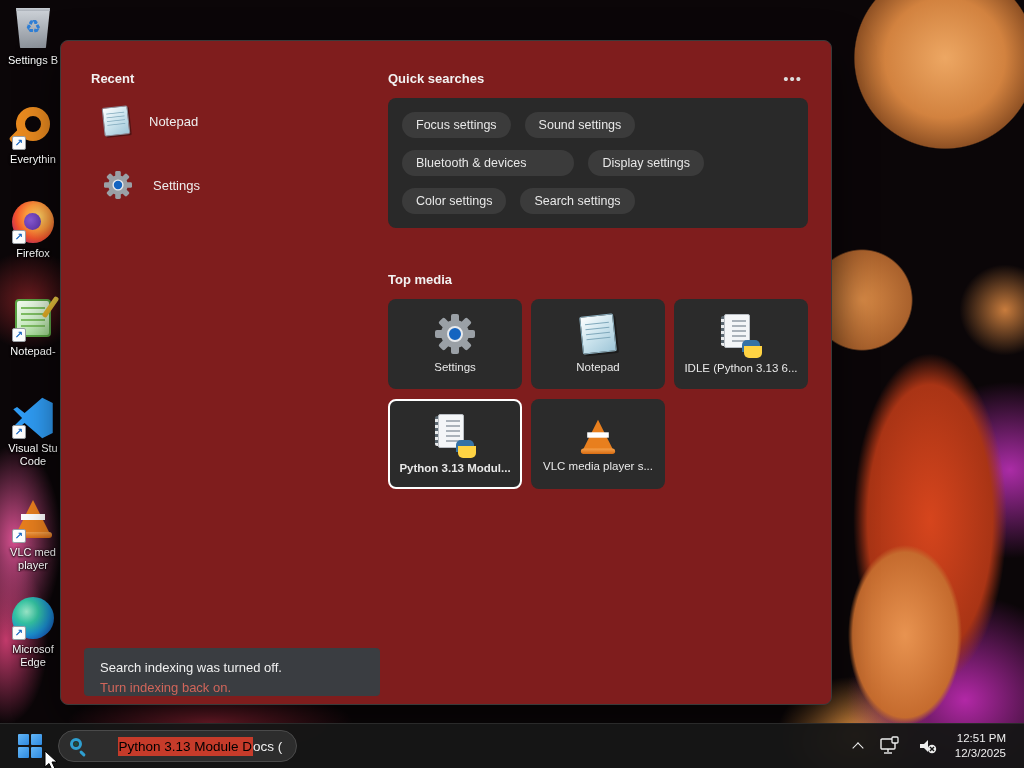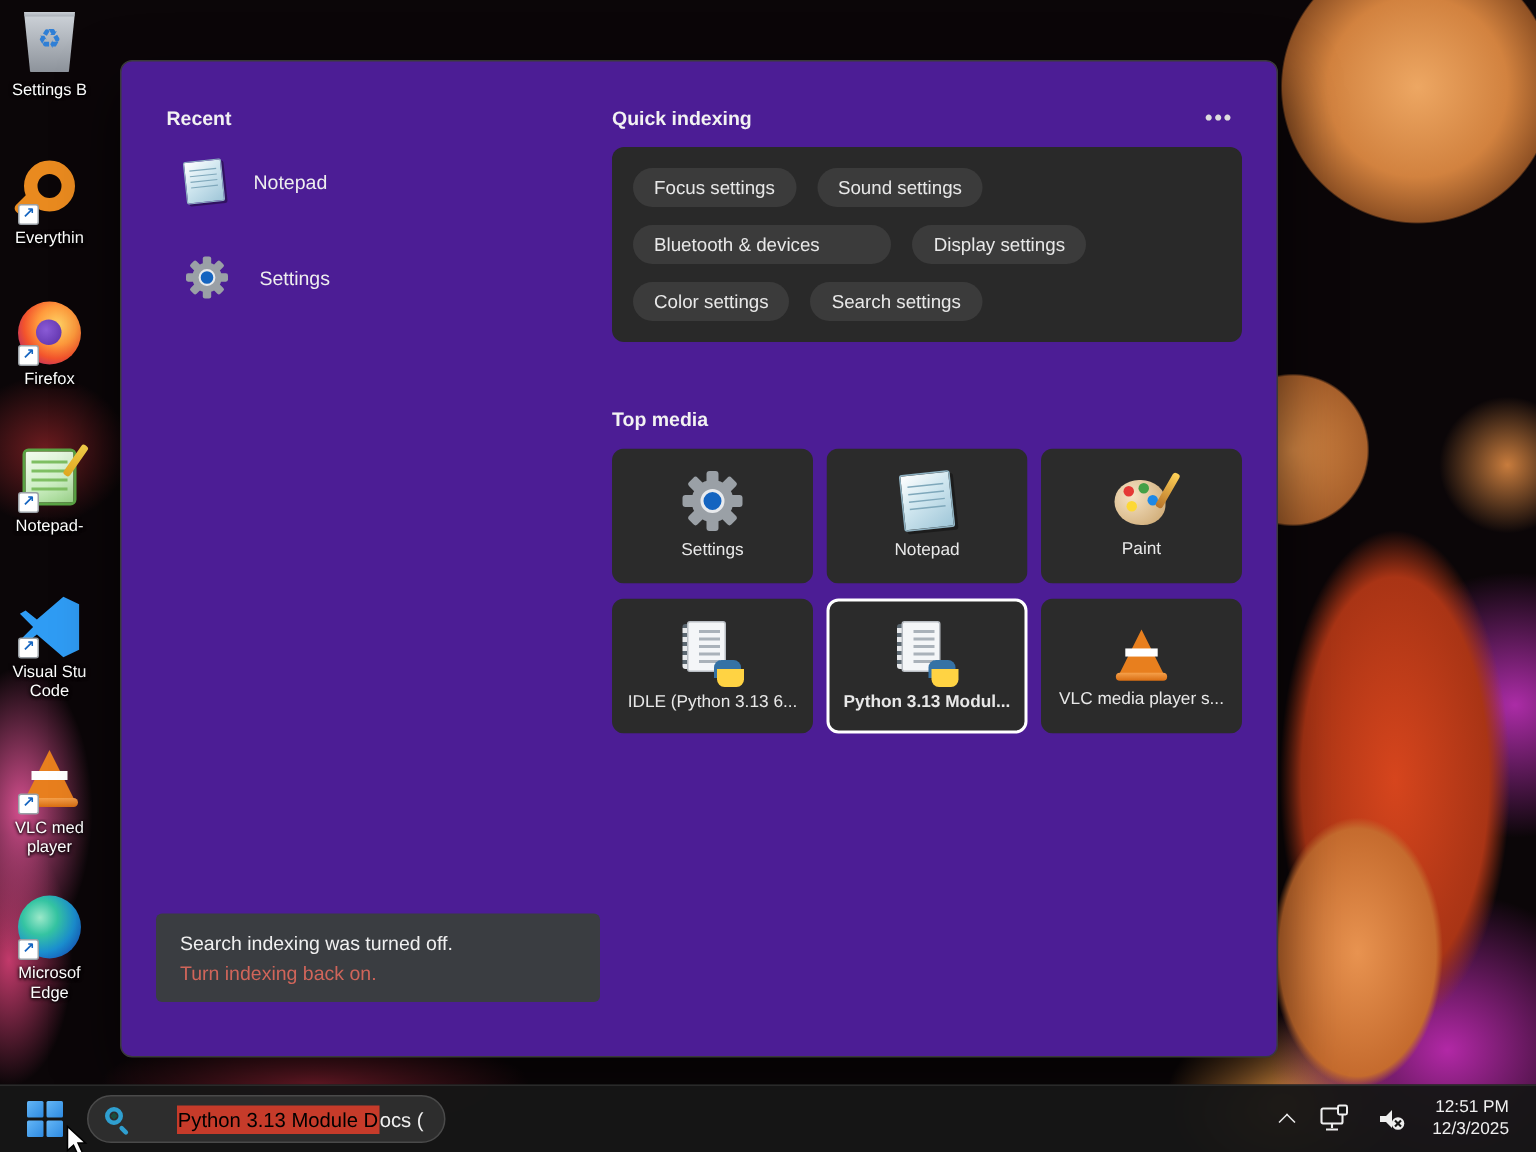--- a/index.html
+++ b/index.html
@@ -53,23 +53,22 @@
   .ic-npp::before { content:""; position:absolute; left:4px; top:6px; right:4px; height:2px; background:#7fbf63; box-shadow:0 6px 0 #7fbf63, 0 12px 0 #7fbf63, 0 18px 0 #7fbf63; }
   .ic-npp::after { content:""; position:absolute; right:-4px; top:-6px; width:5px; height:24px; background:linear-gradient(180deg,#ffd94d,#e3a91f); transform:rotate(35deg); border-radius:2px; }
   .ic-vscode { width:42px; height:42px; margin:1px auto 0; }
   .ic-vlc-cone { width:0; height:0; margin:2px auto 0; border-left:17px solid transparent; border-right:17px solid transparent; border-bottom:34px solid #e87f1e; position:relative; }
   .ic-vlc-cone::before { content:""; position:absolute; left:-12px; top:14px; width:24px; height:6px; background:#fff; }
   .ic-vlc-cone::after { content:""; position:absolute; left:-19px; top:32px; width:38px; height:6px; background:linear-gradient(180deg,#f5a04a,#d96d12); border-radius:3px; }
   .ic-edge { width:42px; height:42px; margin:1px auto 0; border-radius:50%; background:radial-gradient(circle at 35% 35%, #9be8c9 0%, #35c4a2 30%, #1b8fd0 60%, #1653b8 85%, #123f96 100%); }
   
   .panel {
     position:absolute; left:60px; top:40px; width:772px; height:665px;
-    background:#4c1d95; border:1px solid #3a3a3a; border-radius:8px;
+    background:#7f1d1d; border:1px solid #3a3a3a; border-radius:8px;
     box-shadow:0 16px 40px rgba(0,0,0,.6);
-    margin-left:20px;
   }
   .sec-header { font-size:13px; font-weight:bold; color:#f2f2f2; }
   .recent-wrap { position:absolute; left:30px; top:30px; width:300px; }
   .recent-item { display:flex; align-items:center; gap:16px; padding:10px 8px; border-radius:6px; cursor:pointer; margin-top:6px; }
   .recent-item .rlabel { font-size:13px; color:#eee; }
   .qs-wrap { position:absolute; left:327px; top:30px; width:420px; }
   .qs-head-row { display:flex; justify-content:space-between; align-items:center; }
   .ellipsis-btn { color:#ddd; font-size:15px; letter-spacing:1px; cursor:pointer; line-height:10px; padding:2px 6px; border-radius:4px; }
   .qs-card { margin-top:12px; background:#292929; border-radius:8px; padding:14px; display:flex; flex-wrap:wrap; gap:12px 14px; }
   .pill { background:#3b3b3b; border-radius:15px; padding:6px 14px; font-size:12.5px; color:#e8e8e8; cursor:pointer; white-space:nowrap; }
@@ -97,21 +96,21 @@
   .pydoc { width:42px; height:40px; position:relative; }
   .pydoc .page { position:absolute; left:4px; top:0; width:26px; height:34px; background:#f4f6f8; border:1px solid #b9bec4; border-radius:2px; }
   .pydoc .page::before { content:""; position:absolute; left:7px; top:5px; right:3px; height:2px; background:#aab2ba; box-shadow:0 5px 0 #aab2ba, 0 10px 0 #aab2ba, 0 15px 0 #aab2ba, 0 20px 0 #aab2ba; }
   .pydoc .spiral { position:absolute; left:1px; top:2px; width:6px; height:30px; background:repeating-linear-gradient(180deg,#5b6770 0 3px,#e8eaec 3px 6px); border-radius:2px; }
   .pydoc .py-b { position:absolute; right:2px; bottom:2px; width:18px; height:12px; background:#3572a5; border-radius:5px 5px 0 0; }
   .pydoc .py-y { position:absolute; right:0px; bottom:-4px; width:18px; height:12px; background:#ffd343; border-radius:0 0 5px 5px; }
   
   .vlc-small { transform:scale(.9); }
   
   .notice {
-    position:absolute; left:23px; bottom:36px; width:296px; height:59px;
+    position:absolute; left:23px; bottom:8px; width:296px; height:48px;
     background:#3a3d41; border-radius:4px; padding:12px 16px;
   }
   .notice .l1 { font-size:13px; color:#f0f0f0; }
   .notice .l2 { font-size:13px; margin-top:5px; cursor:pointer; }
   
   .taskbar {
     position:absolute; left:0; bottom:0; width:1024px; height:45px;
     background:rgba(22,22,22,.96); border-top:1px solid #2a2a2a;
     display:flex; align-items:center;
   }
@@ -220,21 +219,21 @@
         <div class="tooth" style="transform:rotate(135deg);"></div>
         <div class="teeth"></div>
           <div class="hub"></div>
       </div>
       <span class="rlabel">Settings</span>
     </div>
   </div>
 
   <div class="qs-wrap">
     <div class="qs-head-row">
-      <span class="sec-header">Quick indexing</span>
+      <span class="sec-header">Quick searches</span>
       <span class="ellipsis-btn">•••</span>
     </div>
     <div class="qs-card">
       <span class="pill">Focus settings</span>
       <span class="pill">Sound settings</span>
       <span class="pill" style="flex-basis:44%;">Bluetooth &amp; devices</span>
       <span class="pill">Display settings</span>
       <span class="pill">Color settings</span>
       <span class="pill">Search settings</span>
     </div>
@@ -252,31 +251,20 @@
         <div class="teeth"></div>
           <div class="hub"></div>
       </div>
       <span class="tlabel">Settings</span>
     </div>
     <div class="tile">
       <div class="notepad-ic"></div>
       <span class="tlabel">Notepad</span>
     </div>
     <div class="tile">
-      <div class="paint-ic">
-        <div class="palette"></div>
-        <div class="dot" style="left:8px;top:8px;background:#e53935;"></div>
-        <div class="dot" style="left:18px;top:6px;background:#43a047;"></div>
-        <div class="dot" style="left:24px;top:14px;background:#1e88e5;"></div>
-        <div class="dot" style="left:10px;top:18px;background:#fdd835;"></div>
-        <div class="brush"></div>
-      </div>
-      <span class="tlabel">Paint</span>
-    </div>
-    <div class="tile">
       <div class="pydoc">
         <div class="spiral"></div>
           <div class="page"></div>
           <div class="py-b"></div>
           <div class="py-y"></div>
       </div>
       <span class="tlabel">IDLE (Python 3.13 6...</span>
     </div>
     <div class="tile selected">
       <div class="pydoc">

